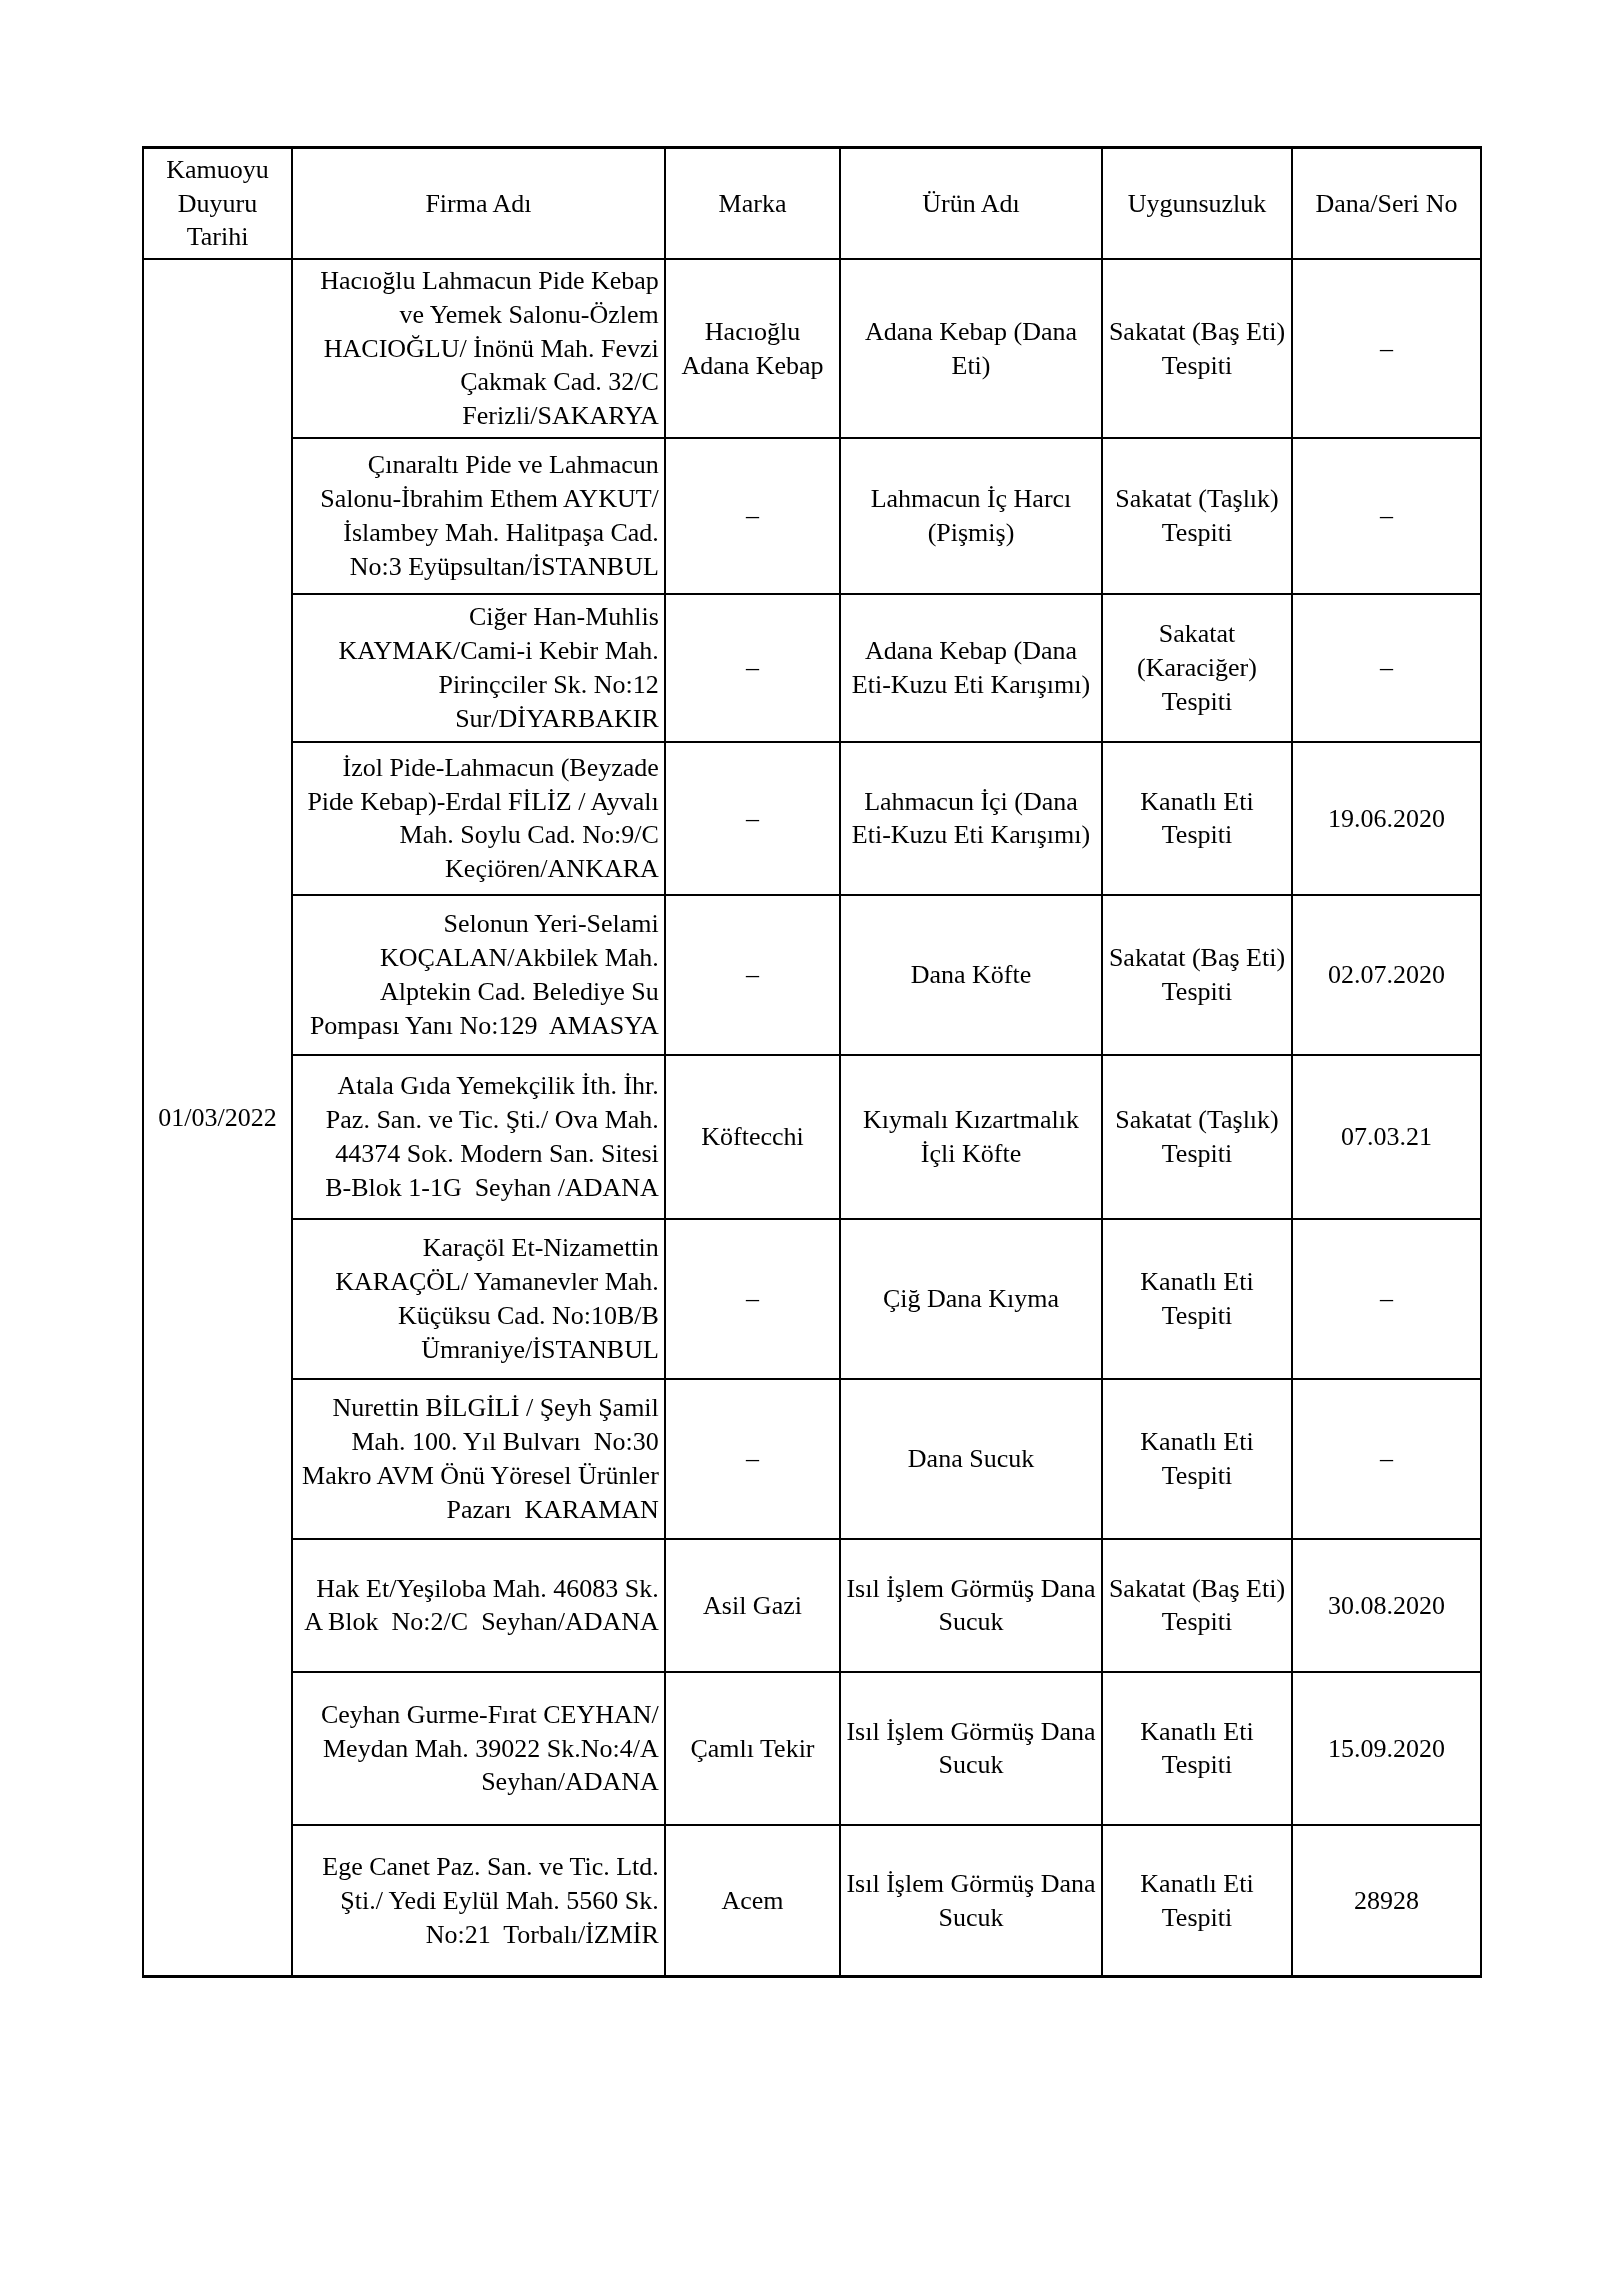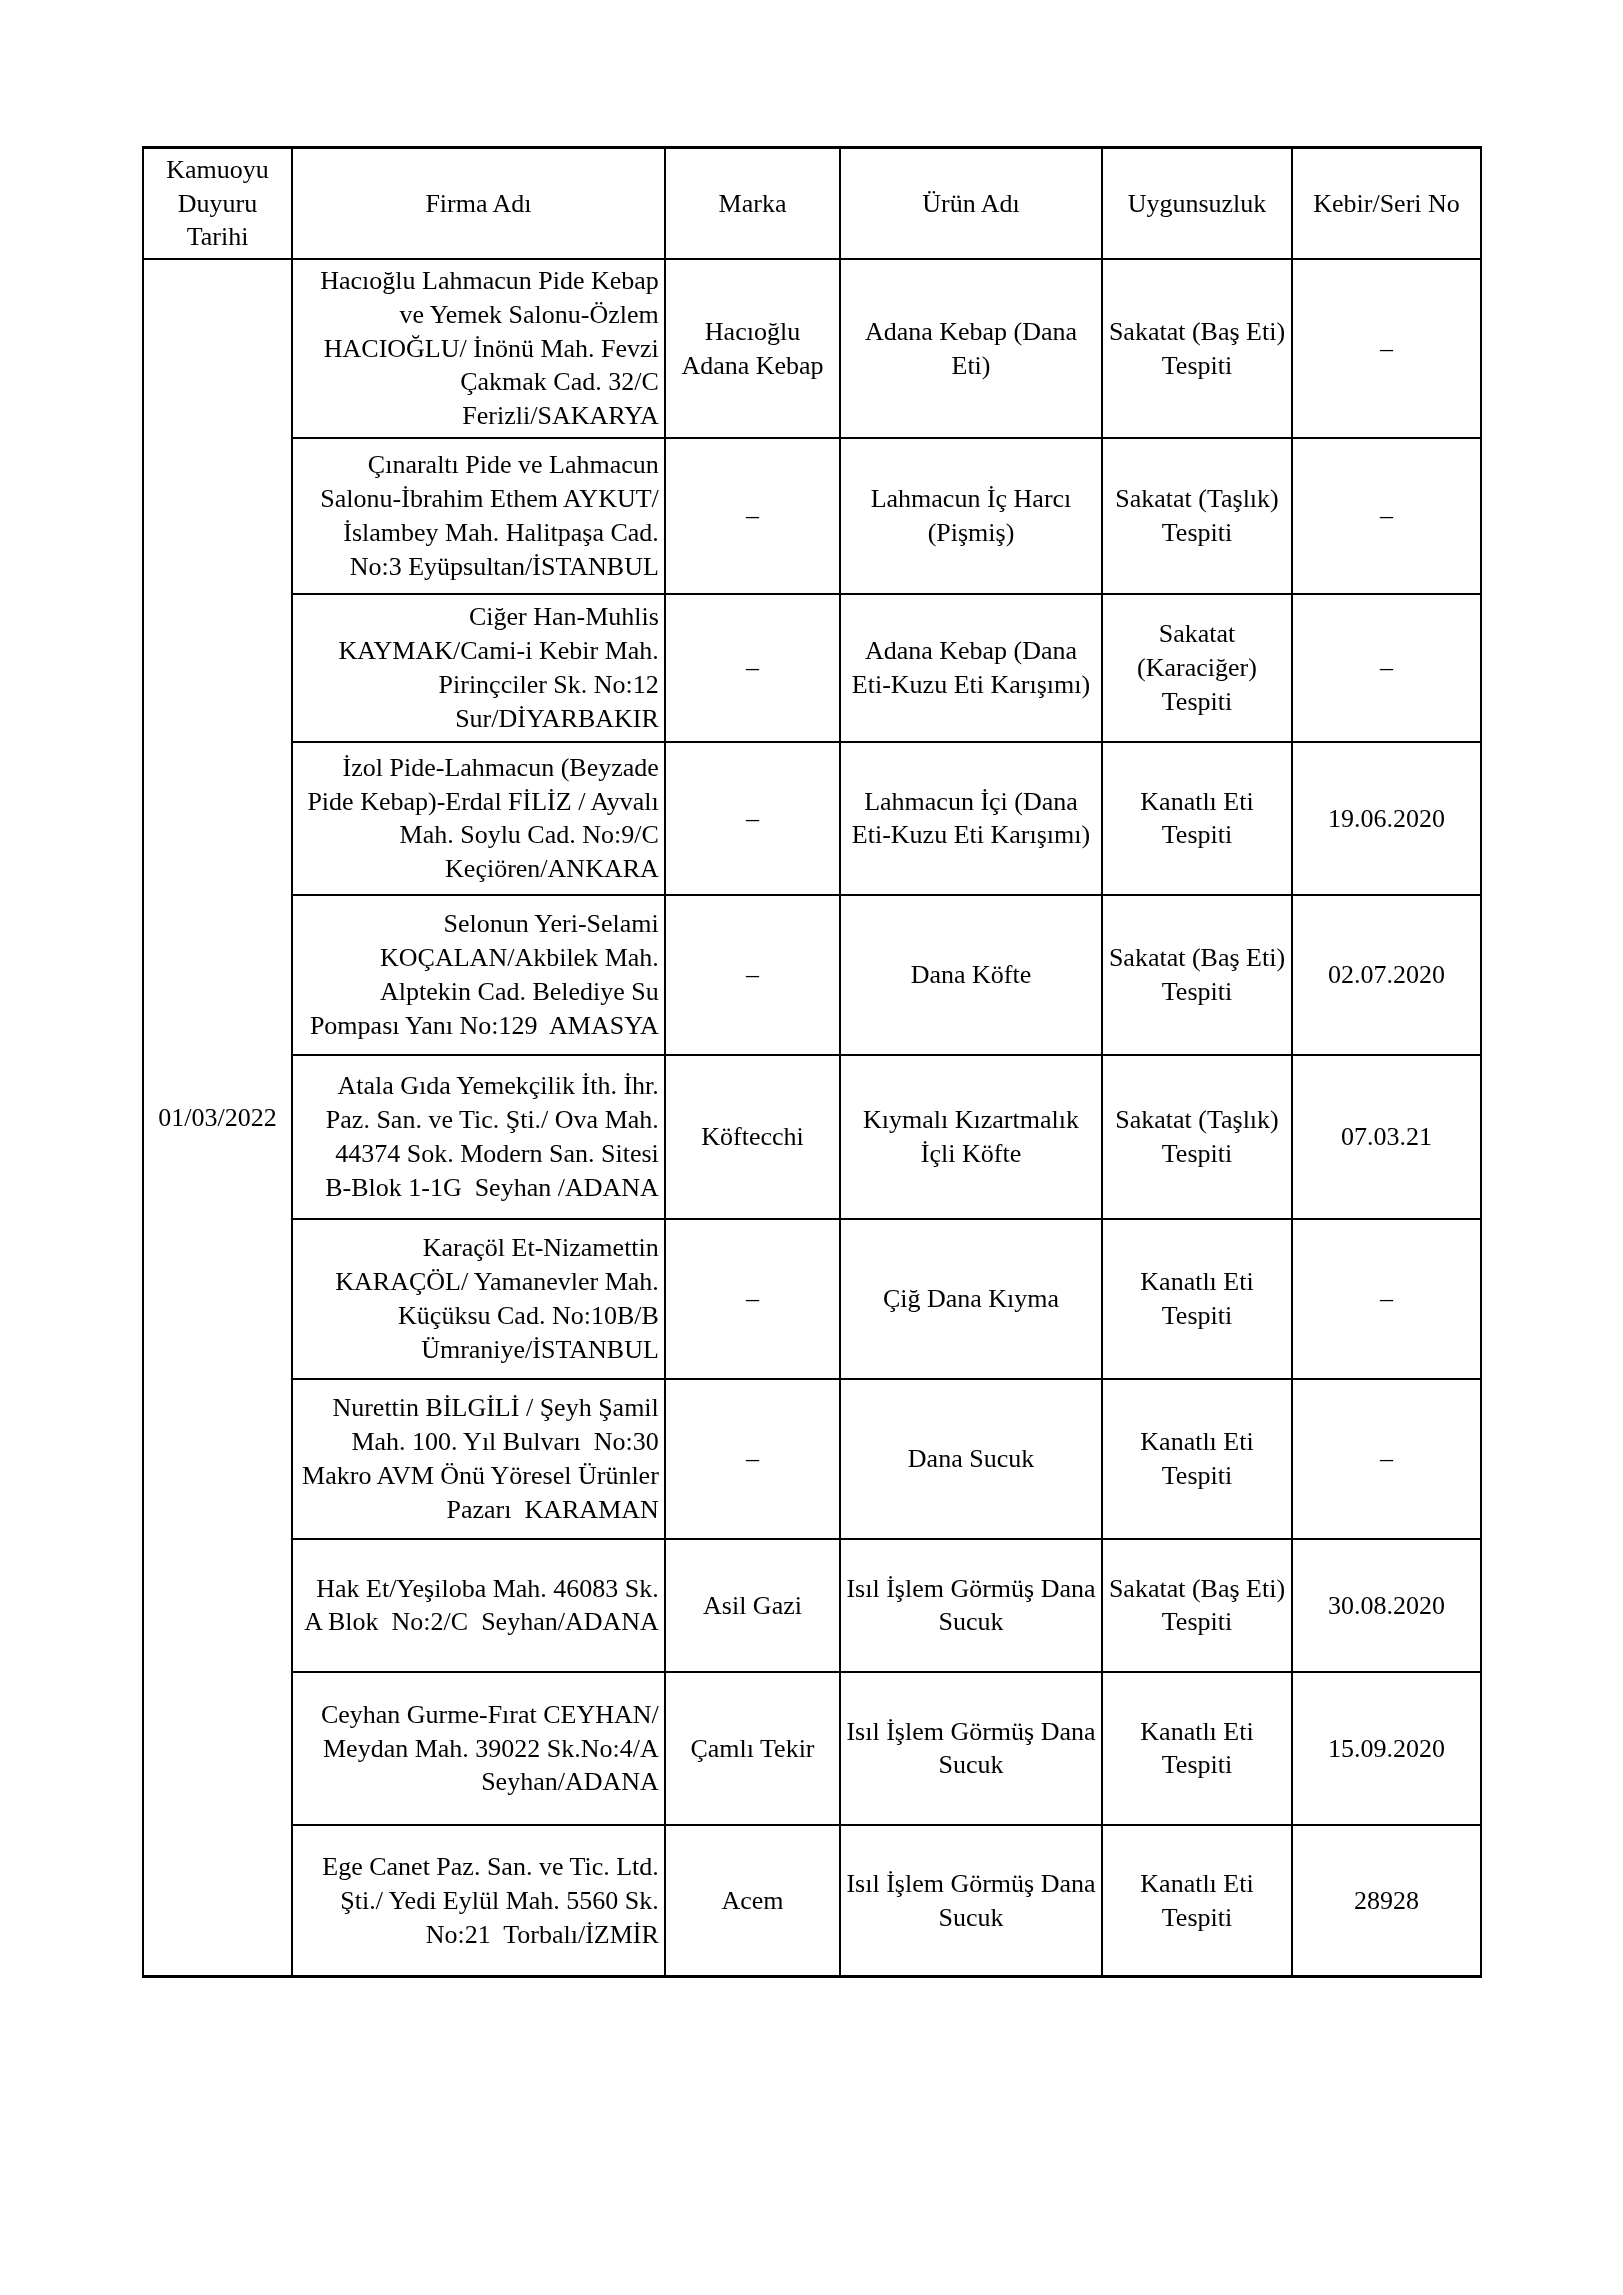--- a/index.html
+++ b/index.html
@@ -66,21 +66,21 @@
       <col style="width:190px">
       <col style="width:189px">
     </colgroup>
     <thead>
       <tr>
         <th>Kamuoyu Duyuru Tarihi</th>
         <th>Firma Adı</th>
         <th>Marka</th>
         <th>Ürün Adı</th>
         <th>Uygunsuzluk</th>
-        <th>Kebir/Seri No</th>
+        <th>Dana/Seri No</th>
       </tr>
     </thead>
     <tbody>
         <tr style="height: 175px;">
           <td rowspan="11" class="col-date">01/03/2022</td>
           <td class="col-firma">Hacıoğlu Lahmacun Pide Kebap ve Yemek Salonu-Özlem HACIOĞLU/ İnönü Mah. Fevzi Çakmak Cad. 32/C Ferizli/SAKARYA</td>
           <td class="col-marka">Hacıoğlu Adana Kebap</td>
           <td class="col-urun">Adana Kebap (Dana Eti)</td>
           <td class="col-uygunsuzluk">Sakatat (Baş Eti) Tespiti</td>
           <td class="col-parti">–</td>

